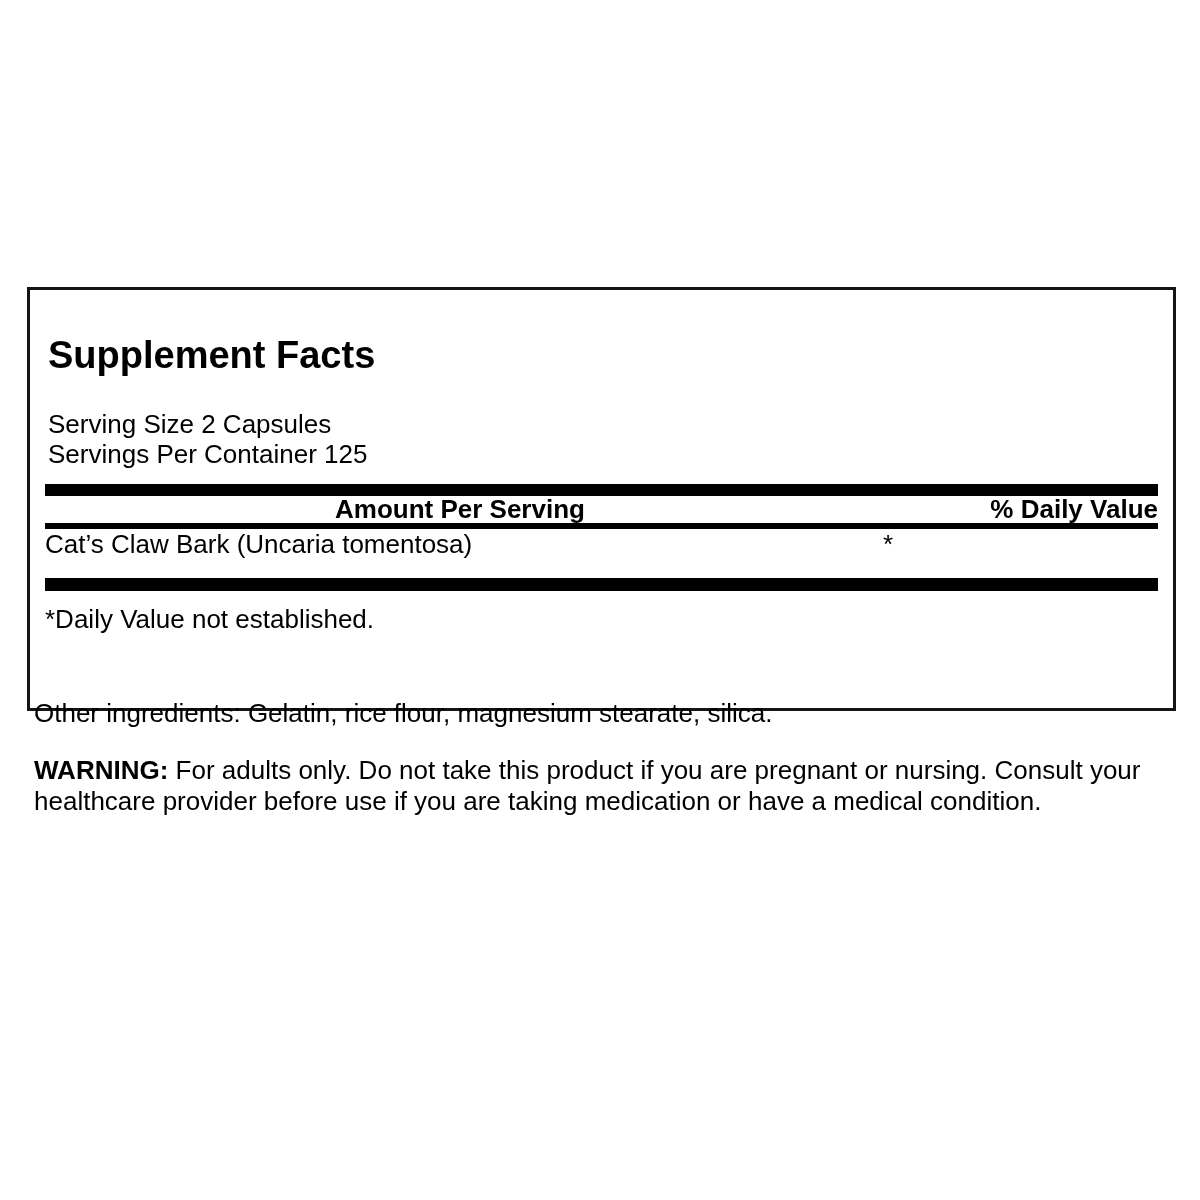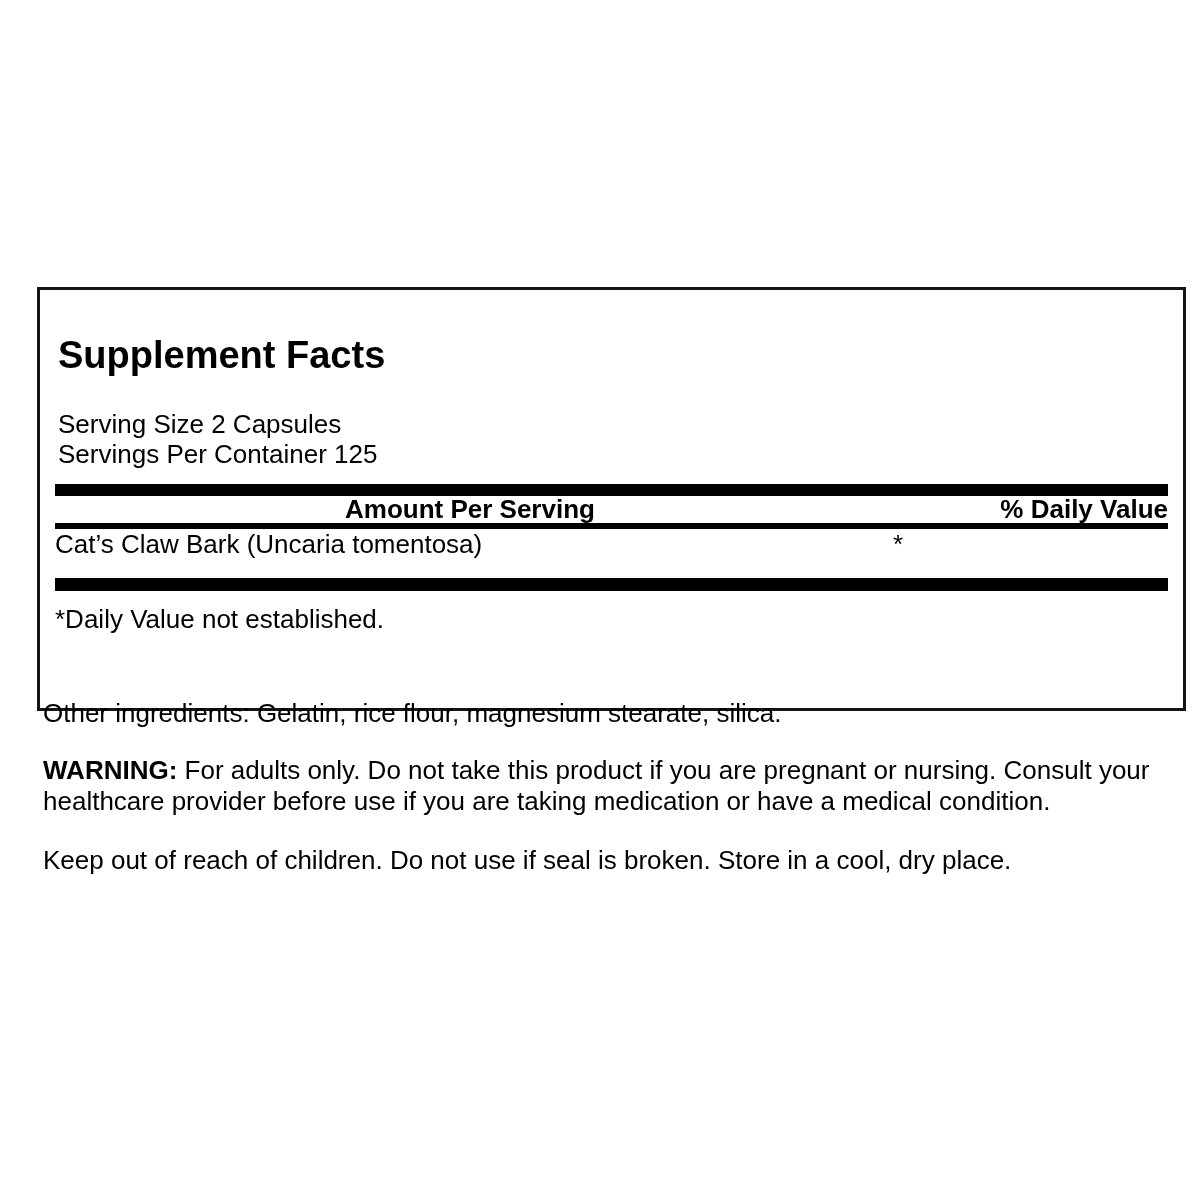--- a/index.html
+++ b/index.html
@@ -10,21 +10,21 @@
   body {
     position: relative;
     font-family: "Liberation Sans", "DejaVu Sans", sans-serif;
     color: #000000;
     -webkit-font-smoothing: antialiased;
   }
 
   
   .panel {
     position: absolute;
-    left: 37px; top: 287px;
+    left: 27px; top: 287px;
     width: 1149px; height: 424px;
     border: 3px solid #151515;
     background: #ffffff;
     padding: 0 15px;
   }
   .panel-title {
     margin: 46px 0 0 3px;
     font-size: 38px;
     line-height: 38px;
     font-weight: 700;
@@ -63,21 +63,21 @@
 
   .footnote {
     margin-top: 13px;
     font-size: 26px;
     line-height: 30px;
   }
 
   
   .info {
     position: absolute;
-    left: 43px; top: 698px;
+    left: 34px; top: 698px;
     width: 1148px;
     font-size: 26px;
     line-height: 31px;
   }
   .info p { margin: 0; }
   .info .p-suggested { margin-top: 26px; }
   .info .p-warning   { margin-top: 26px; }
   .info .p-storage   { margin-top: 28px; }
   .info b { font-weight: 700; }
 </style>
@@ -111,14 +111,13 @@
   <div class="footnote">*Daily Value not established.</div>
 </div>
 
 <div class="info">
   <p class="p-other">Other ingredients: Gelatin, rice flour, magnesium stearate, silica.</p>
 
 
   <p class="p-warning"><b>WARNING:</b>
     <span>For adults only. Do not take this product if you are pregnant or nursing. Consult your healthcare provider before use if you are taking medication or have a medical condition.</span></p>
 
-  <p class="p-storage">Keep out of reach of children. Do not use if seal is broken. Store in a cool, dry place.</p>
 </div>
 
 </body></html>

